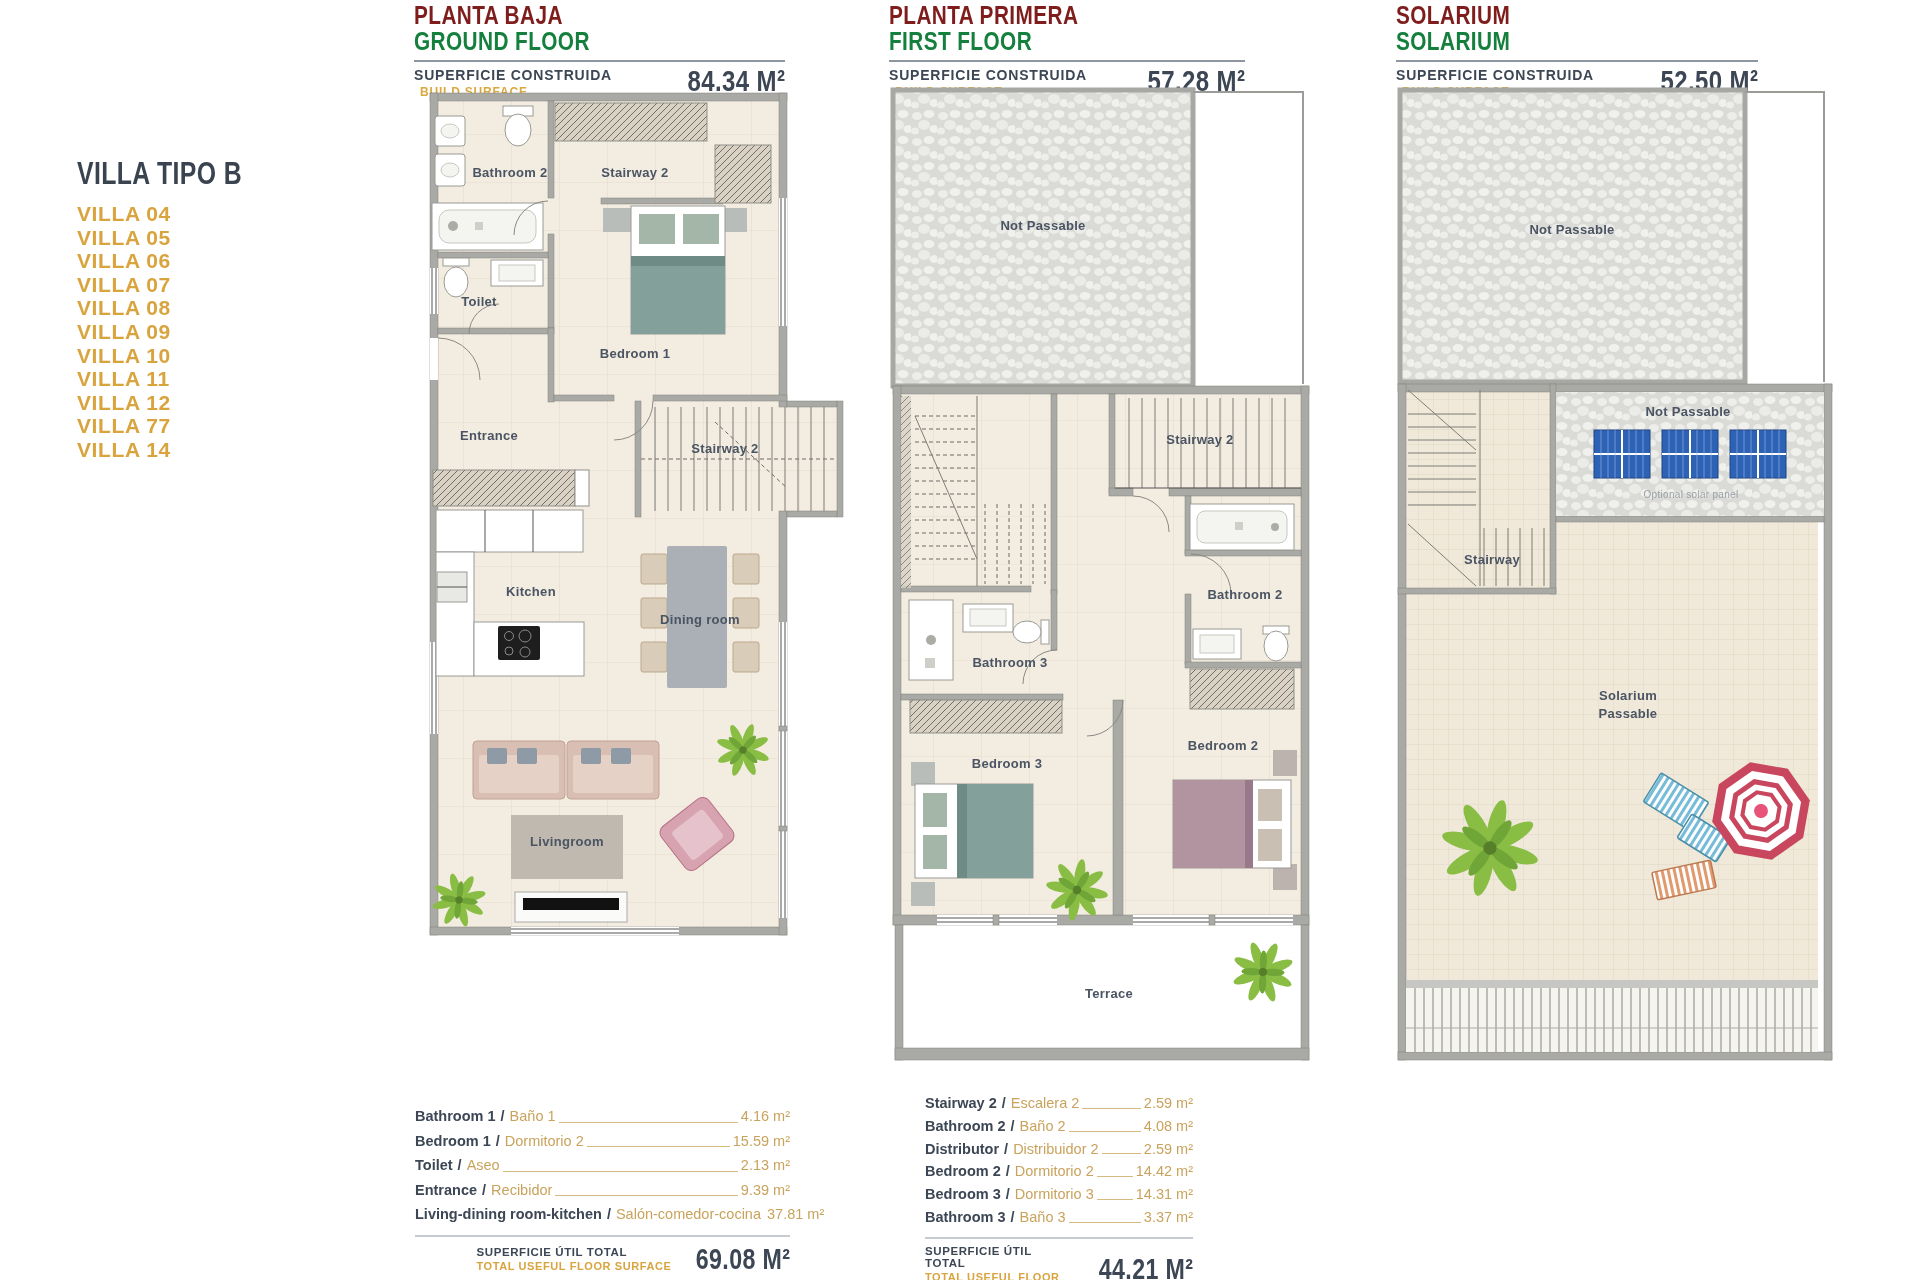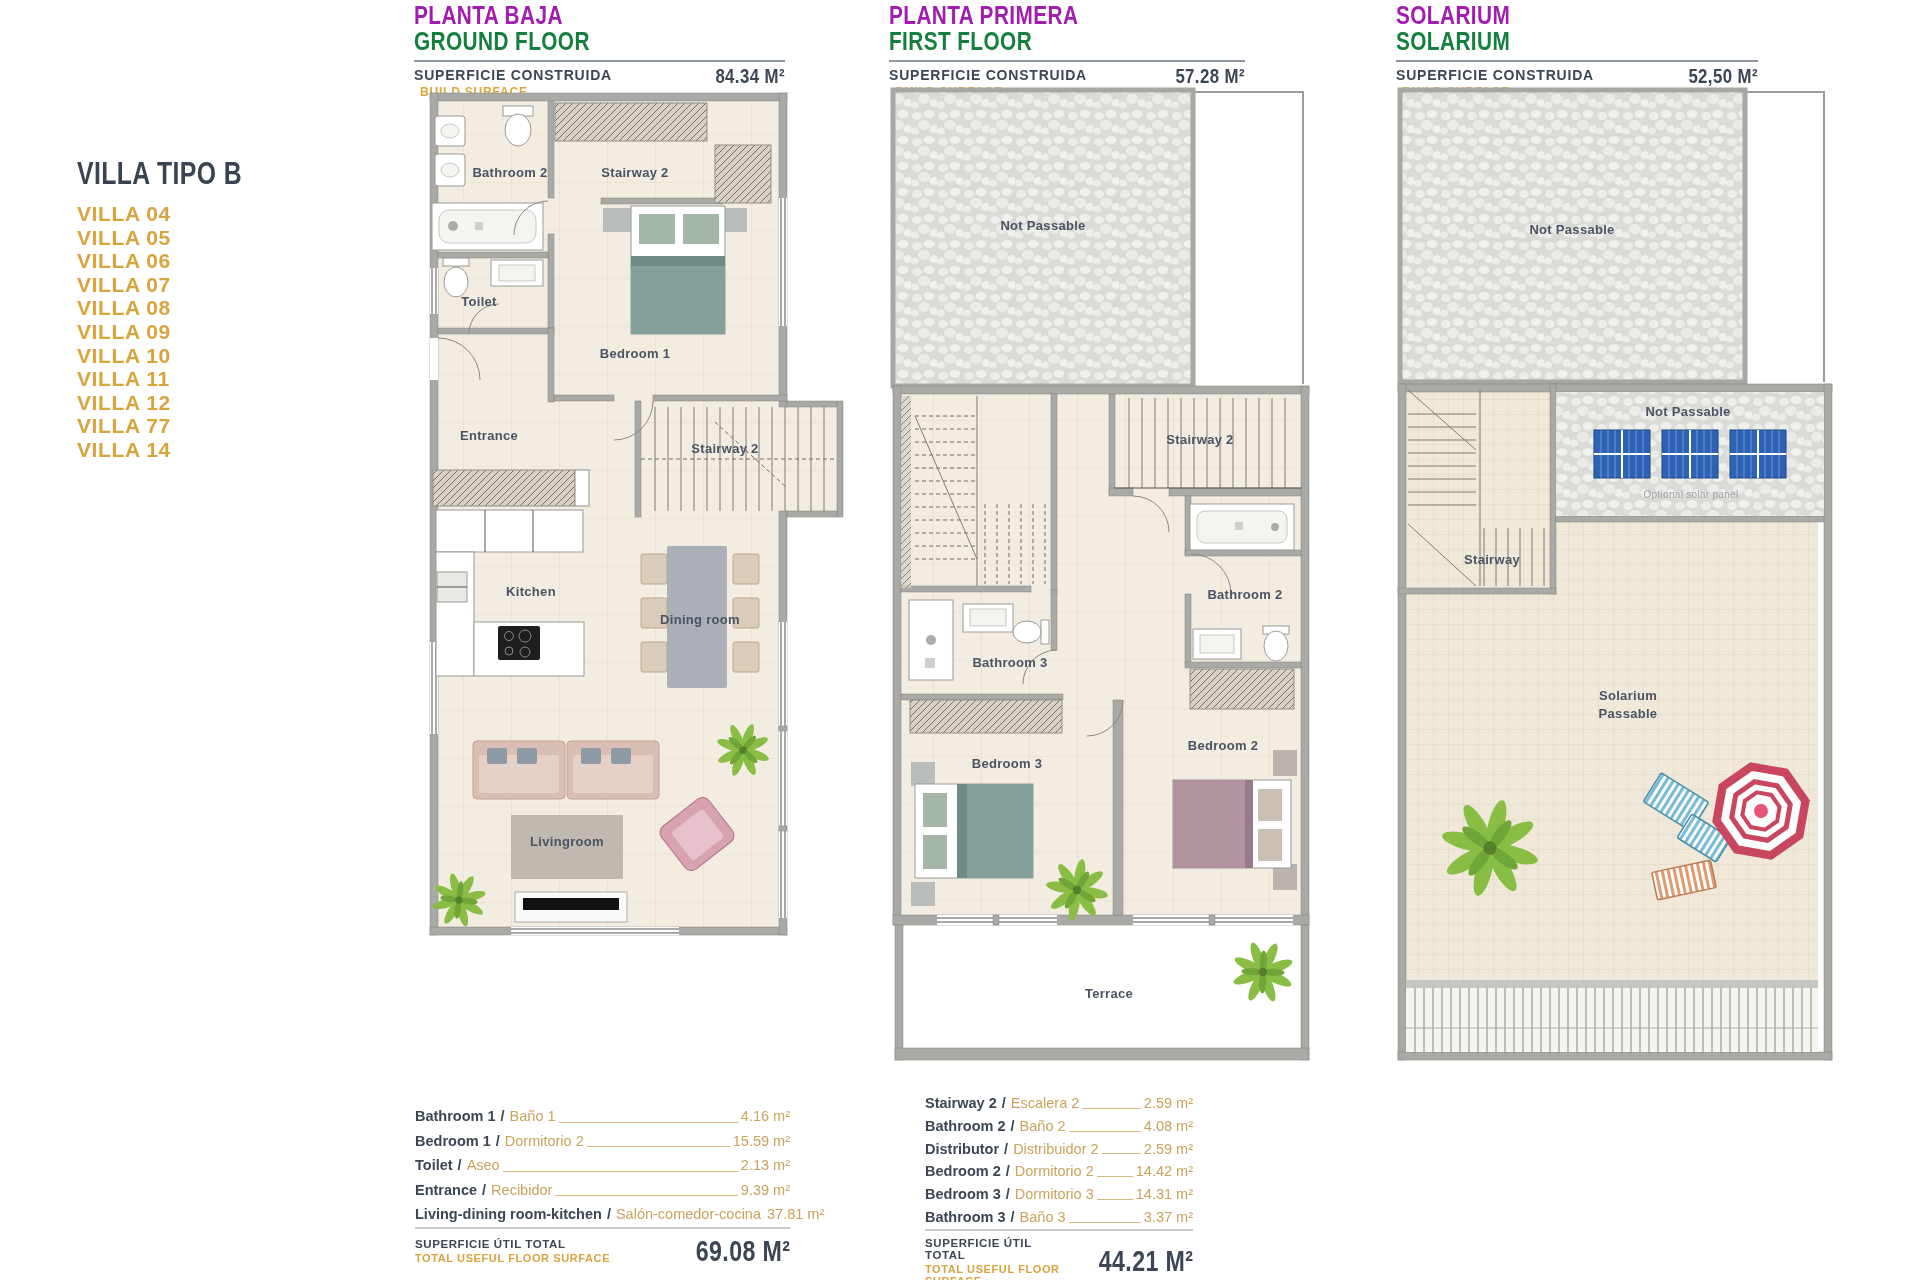--- a/index.html
+++ b/index.html
@@ -7,39 +7,39 @@
         font-family:"Liberation Sans",sans-serif;}
   .cond{display:inline-block;transform:scaleX(.8);transform-origin:0 50%;font-weight:700;
         letter-spacing:.5px;white-space:nowrap;}
   .cond.right{transform-origin:100% 50%;}
   
   .sidebar{position:absolute;left:77px;top:156px;}
   .sidebar-title{font-size:31px;color:#3A4450;margin-bottom:10px;}
   .villa-item{font-size:21px;font-weight:700;color:#D9A43E;line-height:23.6px;letter-spacing:.6px;}
   
   .panel-header{position:absolute;top:2px;}
-  .ph-t1{font-size:26px;line-height:26px;color:#a21caf;}
+  .ph-t1{font-size:26px;line-height:26px;color:#7f1d1d;}
   .ph-t2{font-size:26px;line-height:26px;color:#15803d;}
   .ph-rule{border-top:2px solid #8E969F;margin:6px 0 5px;}
   .ph-row{display:flex;justify-content:space-between;align-items:flex-start;}
   .ph-lbl1{font-size:14px;font-weight:700;color:#3C4654;letter-spacing:.8px;}
   .ph-lbl2{font-size:12px;font-weight:700;color:#DBA83F;letter-spacing:.8px;margin-top:2px;padding-left:6px;}
-  .ph-val{font-size:21px;color:#3C4654;margin-top:-3px;}
+  .ph-val{font-size:30px;color:#3C4654;margin-top:-3px;}
   
   .area-table{position:absolute;}
   .row{display:flex;align-items:flex-end;font-size:14.5px;line-height:24.6px;white-space:nowrap;}
   .row.tight{line-height:22.8px;}
   .row .en{font-weight:700;color:#3C4654;}
   .row .sep{font-weight:700;color:#3C4654;margin:0 5px;}
   .row .es{color:#C9A35D;}
   .row .leader{flex:1;border-bottom:1.5px solid #D6BA80;margin:0 3px 6px;}
   .row .val{color:#C9A35D;}
   .row.inline .val{margin-left:6px;}
-  .total{display:flex;justify-content:space-between;align-items:center;
-         border-top:2px solid #C6CBD1;padding-top:6px;}
+  .total{display:flex;justify-content:flex-end;align-items:center;
+         border-top:2px solid #C6CBD1;margin-top:8px;padding-top:6px;}
   .tot-l1{font-size:11.5px;font-weight:700;color:#3C4654;letter-spacing:.6px;}
   .tot-l2{font-size:11px;font-weight:700;color:#D9A43E;letter-spacing:.6px;margin-top:2px;}
   .tot-val{font-size:29px;color:#3C4654;}
   
   .plan{position:absolute;}
   .plan .wall{fill:#A9A9A5;stroke:#83837e;stroke-width:.5;}
   .plan .thin{stroke:#9B9B97;stroke-width:2;fill:none;}
   .plan .win{fill:#fff;}
   .plan .winl{stroke:#555;stroke-width:1;fill:none;}
   .plan .fix{fill:#fff;stroke:#9a9a95;stroke-width:1;}

